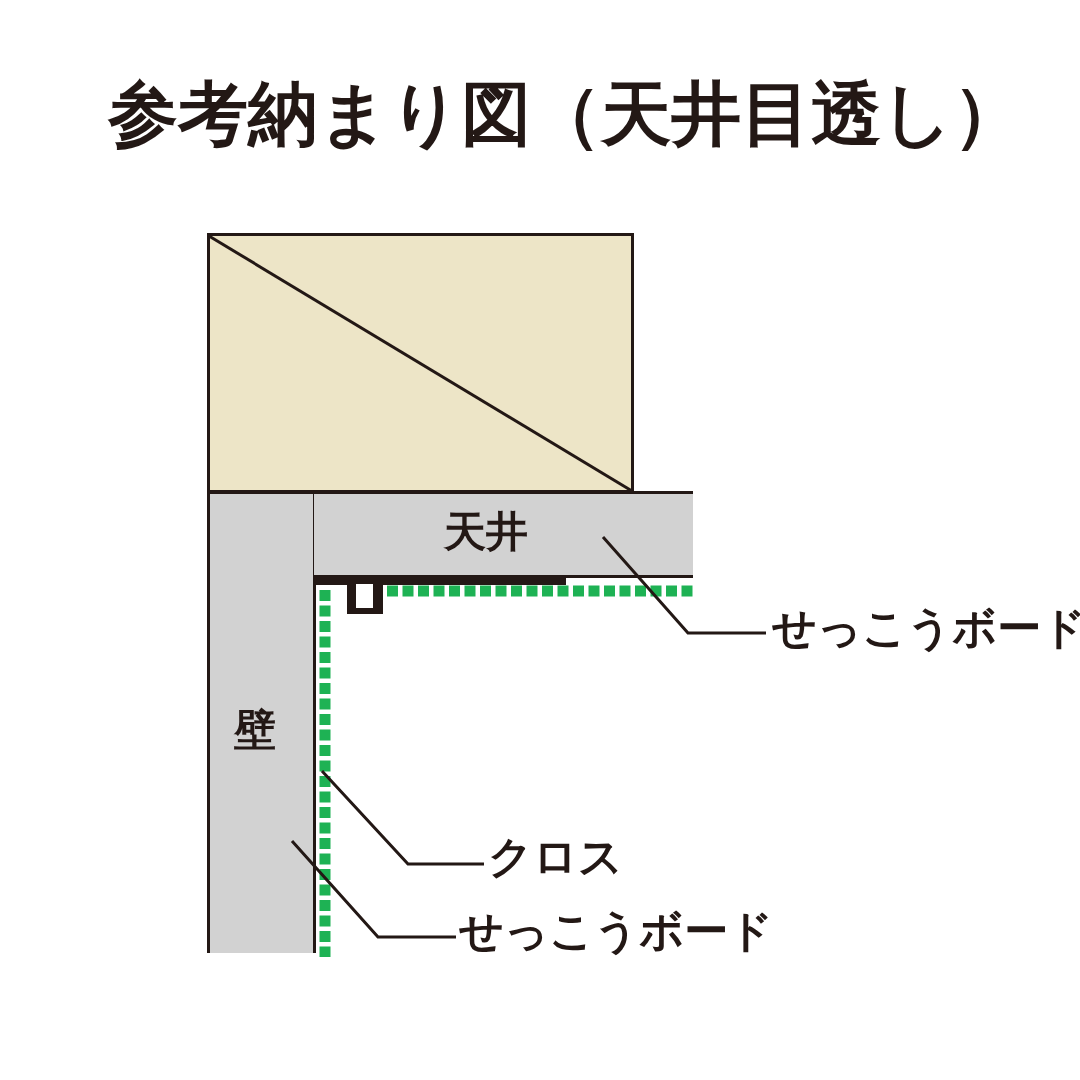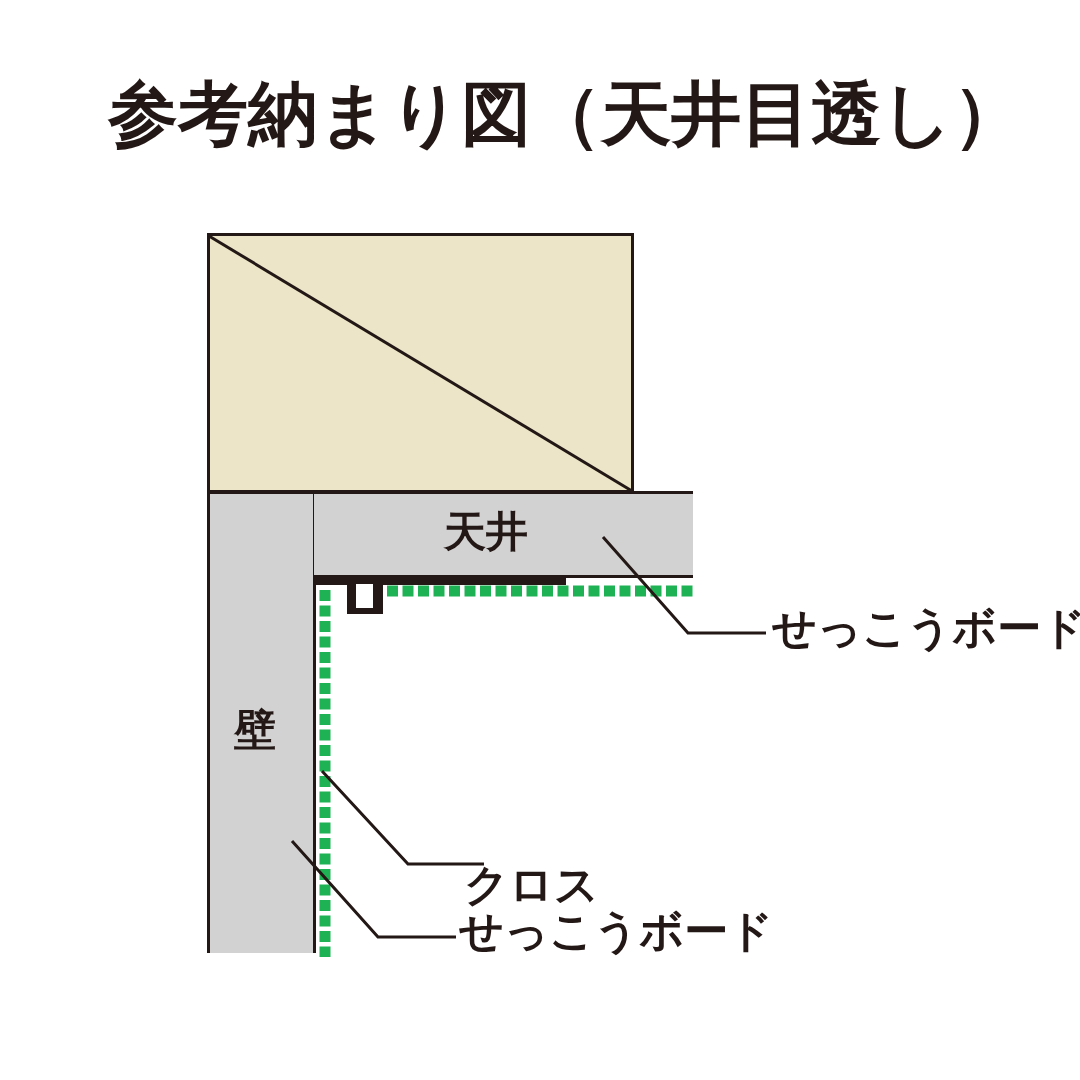--- a/index.html
+++ b/index.html
@@ -43,21 +43,21 @@
     font-weight:700;
     color:var(--line-dark);
     white-space:nowrap;
     line-height:1;
   }
   .dlabel.big{font-size:42px;}
   .dlabel.med{font-size:44px;}
   .lbl-ceiling{left:444px;top:511px;}
   .lbl-wall{left:234px;top:709px;}
   .lbl-gypsum-ceiling{left:772px;top:606px;}
-  .lbl-cloth{left:464px;top:835px;margin-top:28px;}
+  .lbl-cloth{left:488px;top:835px;}
   .lbl-gypsum-wall{left:459px;top:909px;}
 </style>
 </head>
 <body>
 
 <div class="page">
 
   <div class="page-title">参考納まり図（天井目透し）</div>
 
   <svg class="diagram-svg" viewBox="0 0 1080 1080">

